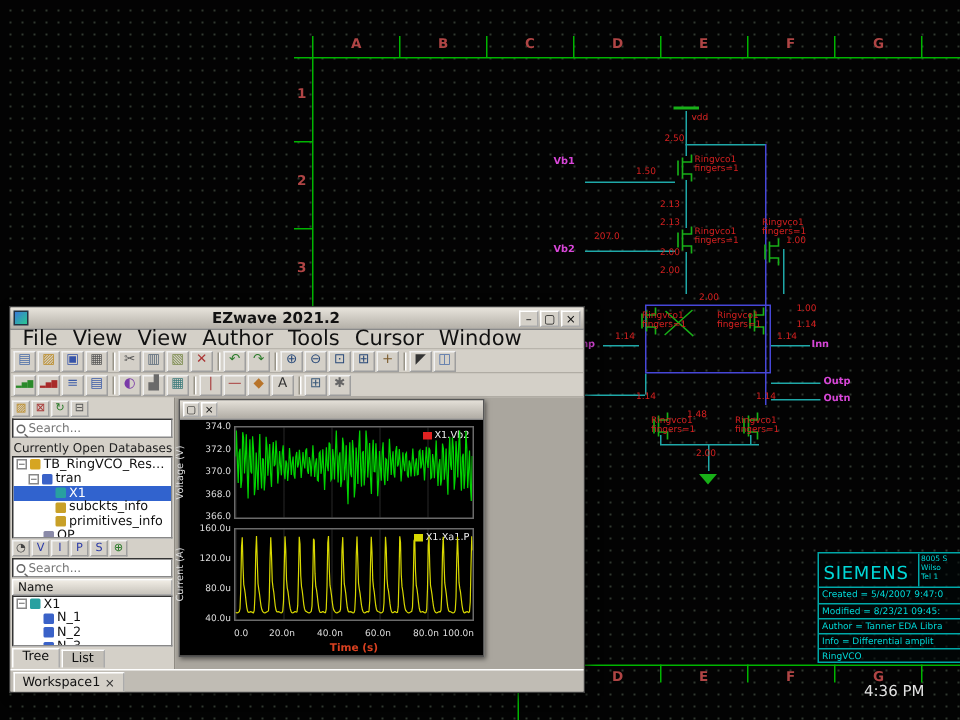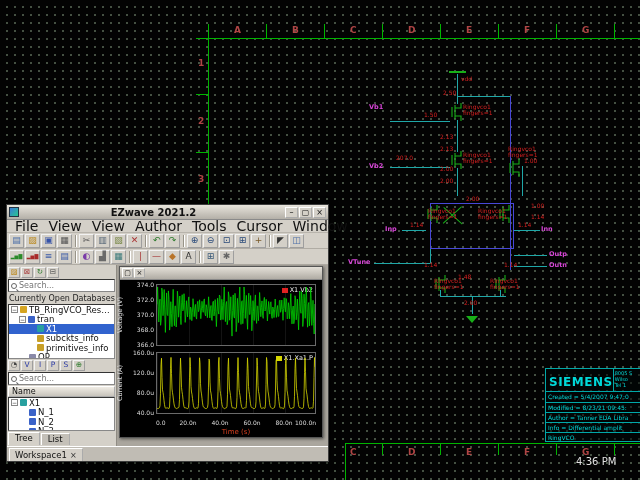--- a/index.html
+++ b/index.html
@@ -14,26 +14,26 @@
   .wire{position:absolute}
   .srect{position:absolute;border:1px solid #4747d8;background:transparent}
   .red-label{position:absolute;color:#d42020;font-size:6px;line-height:6px;white-space:nowrap}
   .cluster{position:absolute;color:#d42020;font-size:6px;line-height:6px;white-space:nowrap}
   .port-label{position:absolute;color:#d846d8;font-size:6.5px;font-weight:bold;line-height:7px;white-space:nowrap}
   .transistor{position:absolute;width:17px;height:20px}
   .gnd-triangle{position:absolute;width:0;height:0;border-left:6px solid transparent;border-right:6px solid transparent;border-top:7px solid #18b018}
   
   #titleblock{position:absolute;left:545px;top:368px;width:97px;height:74px;border:1px solid #00a8a8;background:rgba(0,8,8,.55);overflow:hidden}
   .tb-top{display:flex;height:23px;border-bottom:1px solid #00a8a8}
-  .tb-brand{flex:1;color:#00d8d8;font-weight:bold;font-size:12px;letter-spacing:.5px;padding:6px 0 0 3px}
+  .tb-brand{flex:1;color:#00d8d8;font-weight:normal;font-size:12px;letter-spacing:.5px;padding:6px 0 0 3px}
   .tb-right{width:29px;border-left:1px solid #00a8a8;color:#00d8d8;font-size:5px;line-height:6px;padding:1px;overflow:hidden}
   .tb-line{height:10px;border-top:1px solid #00a8a8;color:#00d8d8;font-size:6px;line-height:9px;padding-left:2px;white-space:nowrap;overflow:hidden}
   #tb-lines .tb-line:first-child{border-top:none}
   
-  #ezwave{position:absolute;left:6px;top:204px;width:323px;height:258px;background:#d4d0c8;border:1px solid #3c3c3c;box-shadow:2px 2px 7px rgba(0,0,0,.65);color:#111}
+  #ezwave{position:absolute;left:6px;top:204px;width:384px;height:258px;background:#d4d0c8;border:1px solid #3c3c3c;box-shadow:2px 2px 7px rgba(0,0,0,.65);color:#111}
   .titlebar{position:absolute;top:0;left:0;right:0;height:15px;background:linear-gradient(#e8e4dc,#b4b0a8);display:flex;align-items:center;padding:0 2px;border-bottom:1px solid #8a8a8a}
   .app-icon{width:10px;height:10px;background:linear-gradient(135deg,#3a7ad8,#28c890);border:1px solid #234;margin-right:3px;flex:none}
   .title-text{flex:1;text-align:center;font-weight:bold;font-size:10px;overflow:hidden;white-space:nowrap}
   .win-btns{display:flex;gap:1px}
   .wbtn{width:13px;height:11px;background:#d4d0c8;border:1px outset #fff;font-size:8px;line-height:9px;text-align:center}
   .wbtn.sm{width:11px;height:10px;font-size:7px;line-height:8px}
   .menubar{position:absolute;top:15px;left:0;right:0;height:13px;display:flex;padding-left:3px;border-bottom:1px solid #b8b4ac;background:#d4d0c8;align-items:center}
   .menu-item{padding:0 5px;font-size:14px;line-height:12px}
   .toolbar{position:absolute;left:0;right:0;height:16px;background:#d4d0c8;border-bottom:1px solid #b0aca4;display:flex;align-items:center;padding-left:2px;gap:1px}
   #toolbar1{top:28px}#toolbar2{top:44px}
@@ -541,21 +541,21 @@
                   <path fill="none" stroke="#d8d800" stroke-width="0.8" d="M0.0 55.2L0.5 55.5L1.0 55.6L1.5 55.4L2.0 55.1L2.5 54.7L3.0 52.7L3.5 40.2L4.0 11.9L4.5 5.2L5.0 24.4L5.5 36.8L6.0 39.4L6.5 42.8L7.0 47.6L7.5 51.7L8.0 54.2L8.5 55.2L9.0 55.3L9.5 55.0L10.0 54.8L10.5 54.9L11.0 55.1L11.5 55.4L12.0 55.5L12.5 54.0L13.0 43.5L13.5 15.7L14.0 4.4L14.5 20.5L15.0 36.0L15.5 39.7L16.0 42.9L16.5 47.2L17.0 50.9L17.5 53.2L18.0 54.4L18.5 55.1L19.0 55.5L19.5 55.6L20.0 55.4L20.5 55.1L21.0 54.8L21.5 54.7L22.0 54.0L22.5 46.4L23.0 21.0L23.5 5.1L24.0 17.2L24.5 34.3L25.0 38.6L25.5 41.7L26.0 46.5L26.5 51.0L27.0 53.7L27.5 54.8L28.0 54.9L28.5 54.8L29.0 54.9L29.5 55.2L30.0 55.5L30.5 55.6L31.0 55.4L31.5 54.4L32.0 48.1L32.5 24.9L33.0 4.6L33.5 13.7L34.0 33.4L34.5 39.0L35.0 41.4L35.5 45.5L36.0 49.7L36.5 52.8L37.0 54.5L37.5 55.3L38.0 55.6L38.5 55.4L39.0 55.1L39.5 54.8L40.0 54.8L40.5 55.1L41.0 54.9L41.5 50.6L42.0 30.2L42.5 4.8L43.0 9.7L43.5 30.7L44.0 38.0L44.5 40.9L45.0 45.3L45.5 49.9L46.0 52.8L46.5 54.1L47.0 54.6L47.5 54.8L48.0 55.2L48.5 55.5L49.0 55.6L49.5 55.4L50.0 55.1L50.5 54.5L51.0 51.1L51.5 34.1L52.0 6.1L52.5 7.3L53.0 29.1L53.5 37.8L54.0 40.1L54.5 43.9L55.0 48.6L55.5 52.4L56.0 54.5L56.5 55.3L57.0 55.3L57.5 55.1L58.0 54.8L58.5 54.8L59.0 55.1L59.5 55.4L60.0 55.4L60.5 52.9L61.0 38.2L61.5 9.0L62.0 4.4L62.5 25.7L63.0 37.3L63.5 40.3L64.0 43.9L64.5 48.3L65.0 51.7L65.5 53.6L66.0 54.5L66.5 55.1L67.0 55.5L67.5 55.6L68.0 55.4L68.5 55.1L69.0 54.8L69.5 54.7L70.0 53.2L70.5 41.8L71.0 13.8L71.5 5.1L72.0 22.8L72.5 36.1L73.0 39.1L73.5 42.6L74.0 47.6L74.5 51.8L75.0 54.1L75.5 54.9L76.0 54.9L76.5 54.8L77.0 54.9L77.5 55.1L78.0 55.4L78.5 55.6L79.0 55.4L79.5 53.9L80.0 44.3L80.5 17.4L81.0 4.6L81.5 19.4L82.0 35.7L82.5 39.5L83.0 42.4L83.5 46.6L84.0 50.6L84.5 53.2L85.0 54.7L85.5 55.4L86.0 55.6L86.5 55.4L87.0 55.1L87.5 54.8L88.0 54.8L88.5 55.0L89.0 54.5L89.5 47.5L90.0 22.8L90.5 4.8L91.0 15.4L91.5 33.6L92.0 38.6L92.5 41.7L93.0 46.5L93.5 50.8L94.0 53.4L94.5 54.4L95.0 54.7L95.5 54.8L96.0 55.1L96.5 55.5L97.0 55.6L97.5 55.5L98.0 55.1L98.5 54.3L99.0 48.8L99.5 27.0L100.0 4.9L100.5 12.5L101.0 32.7L101.5 38.6L102.0 40.9L102.5 45.0L103.0 49.6L103.5 52.9L104.0 54.7L104.5 55.4L105.0 55.4L105.5 55.1L106.0 54.8L106.5 54.8L107.0 55.1L107.5 55.4L108.0 55.2L108.5 51.1L109.0 31.7L109.5 4.5L110.0 8.3L110.5 30.0L111.0 38.1L111.5 41.0L112.0 45.1L112.5 49.4L113.0 52.4L113.5 53.9L114.0 54.6L114.5 55.1L115.0 55.5L115.5 55.6L116.0 55.5L116.5 55.1L117.0 54.8L117.5 54.5L118.0 51.8L118.5 36.0L119.0 7.6L119.5 6.1L120.0 27.7L120.5 37.3L121.0 39.7L121.5 43.7L122.0 48.6L122.5 52.5L123.0 54.5L123.5 55.1L124.0 55.0L124.5 54.8L125.0 54.8L125.5 55.1L126.0 55.4L126.5 55.6L127.0 55.3L127.5 52.9L128.0 39.3L128.5 10.5L129.0 4.6L129.5 24.8L130.0 37.3L130.5 40.1L131.0 43.4L131.5 47.8L132.0 51.3L132.5 53.6L133.0 54.8L133.5 55.4L134.0 55.6L134.5 55.5L135.0 55.1L135.5 54.9L136.0 54.8L136.5 54.9L137.0 53.8L137.5 43.3L138.0 15.5L138.5 4.9L139.0 21.2L139.5 35.6L140.0 39.1L140.5 42.7L141.0 47.6L141.5 51.6L142.0 53.9L142.5 54.6L143.0 54.7L143.5 54.8L144.0 55.1L144.5 55.4L145.0 55.6L145.5 55.5L146.0 55.1L146.5 53.8L147.0 45.3L147.5 19.5L148.0 4.9L148.5 18.3L149.0 35.3L149.5 39.1L150.0 41.8L150.5 46.2L151.0 50.4L151.5 53.4L152.0 54.9L152.5 55.5L153.0 55.4L153.5 55.1L154.0 54.9L154.5 54.8L155.0 55.0L155.5 55.3L156.0 54.8L156.5 48.3L157.0 24.4L157.5 4.5L158.0 13.9"></path>
                 </svg>
               </div>
               <div class="xaxis">
                 <span class="xtick first" style="left: 0%;">0.0</span>
                 <span class="xtick" style="left: 20%;">20.0n</span>
                 <span class="xtick" style="left: 40%;">40.0n</span>
                 <span class="xtick" style="left: 60%;">60.0n</span>
                 <span class="xtick" style="left: 80%;">80.0n</span>
                 <span class="xtick last" style="left: 100%;">100.0n</span>
-                <div class="xlabel" style="color: rgb(216, 64, 32);">Time (s)</div>
+                <div class="xlabel" style="color: rgb(216, 64, 32); font-weight: bold;">Time (s)</div>
               </div>
             </div>
         </div>
       </div>
     </div>
 
     <div class="wstabs">
       <div class="wstab">
         <span>Workspace1</span>
         <span class="tabclose">×</span>

